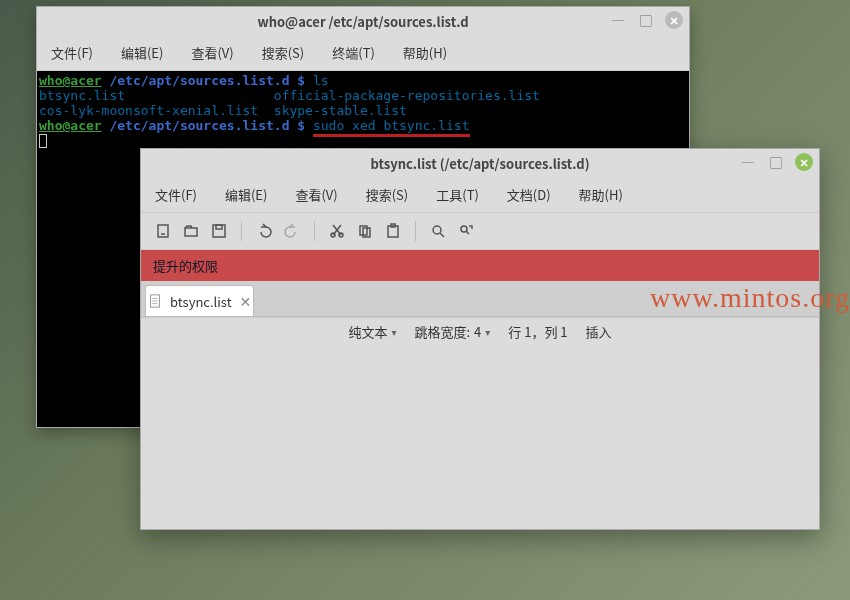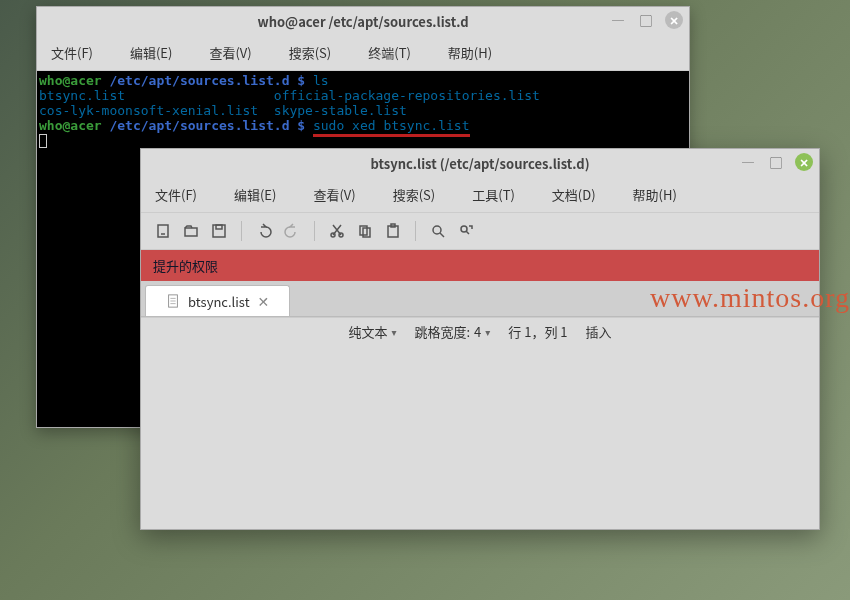--- a/index.html
+++ b/index.html
@@ -41,21 +41,21 @@
     font-size: 12px; color: #666;
     cursor: pointer;
   }
   .win-btn.close {
     background: #bbb; color: #fff;
     border-radius: 50%;
     width: 18px; height: 18px;
     font-size: 11px;
   }
   .menubar {
-    display: flex; gap: 17px;
+    display: flex; gap: 8px;
     padding: 4px 4px;
     background: #dcdcdc;
     border-bottom: 1px solid #ccc;
   }
   .menubar .menu {
     padding: 4px 10px;
     color: #333;
     cursor: pointer;
   }
 
@@ -63,21 +63,21 @@
     flex: 1;
     background: #000;
     color: #ddd;
     font-family: "DejaVu Sans Mono", monospace;
     font-size: 13px;
     line-height: 15px;
     padding: 2px 2px;
     white-space: pre;
     overflow: hidden;
   }
-  .tg { color: #3a9c3a; font-weight: bold; }
+  .tg { color: #3a9c3a; font-weight: bold; text-decoration: underline; }
   .tb { color: #3b6acb; font-weight: bold; }
   .tw { color: #0369a1; }
   .cursor {
     display: inline-block;
     width: 8px; height: 14px;
     border: 1px solid #ccc;
     vertical-align: bottom;
   }
   .cmd-underline {
     border-bottom: 3px solid #c02020;
@@ -127,21 +127,21 @@
   .tabstrip {
     display: flex;
     background: #cfcfcf;
     padding-top: 4px;
     padding-left: 4px;
     border-bottom: 1px solid #bbb;
   }
   .tab {
     display: flex; align-items: center; gap: 8px;
     background: #fff;
-    padding: 5px 20px;
+    padding: 5px 2px;
     border: 1px solid #bbb;
     border-bottom: none;
     border-radius: 3px 3px 0 0;
     font-size: 13px;
     color: #333;
   }
   .tab .file-icon { width: 14px; height: 14px; }
   .tab .close-x { color: #888; cursor: pointer; font-size: 14px; }
 
   .editor-body {

